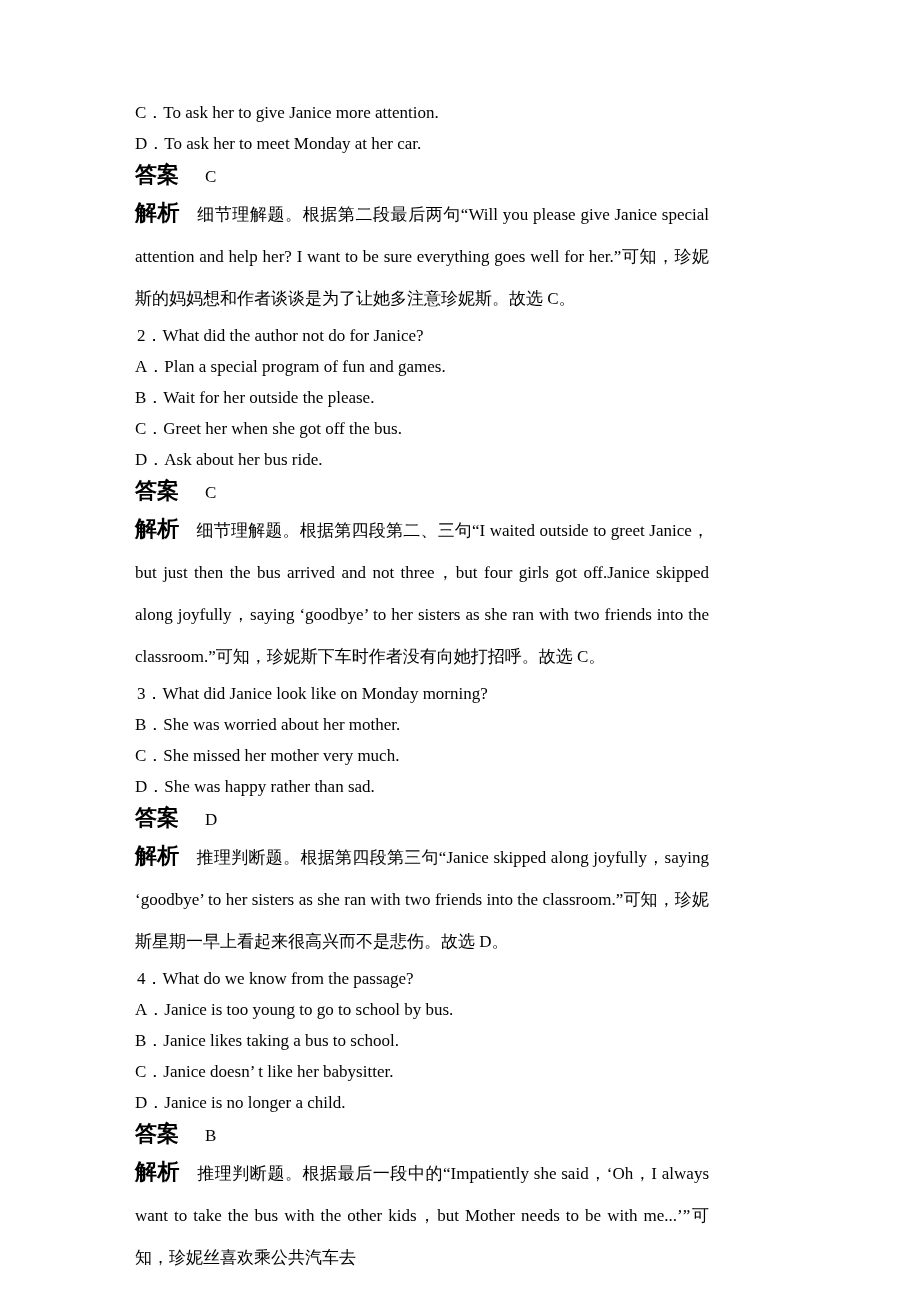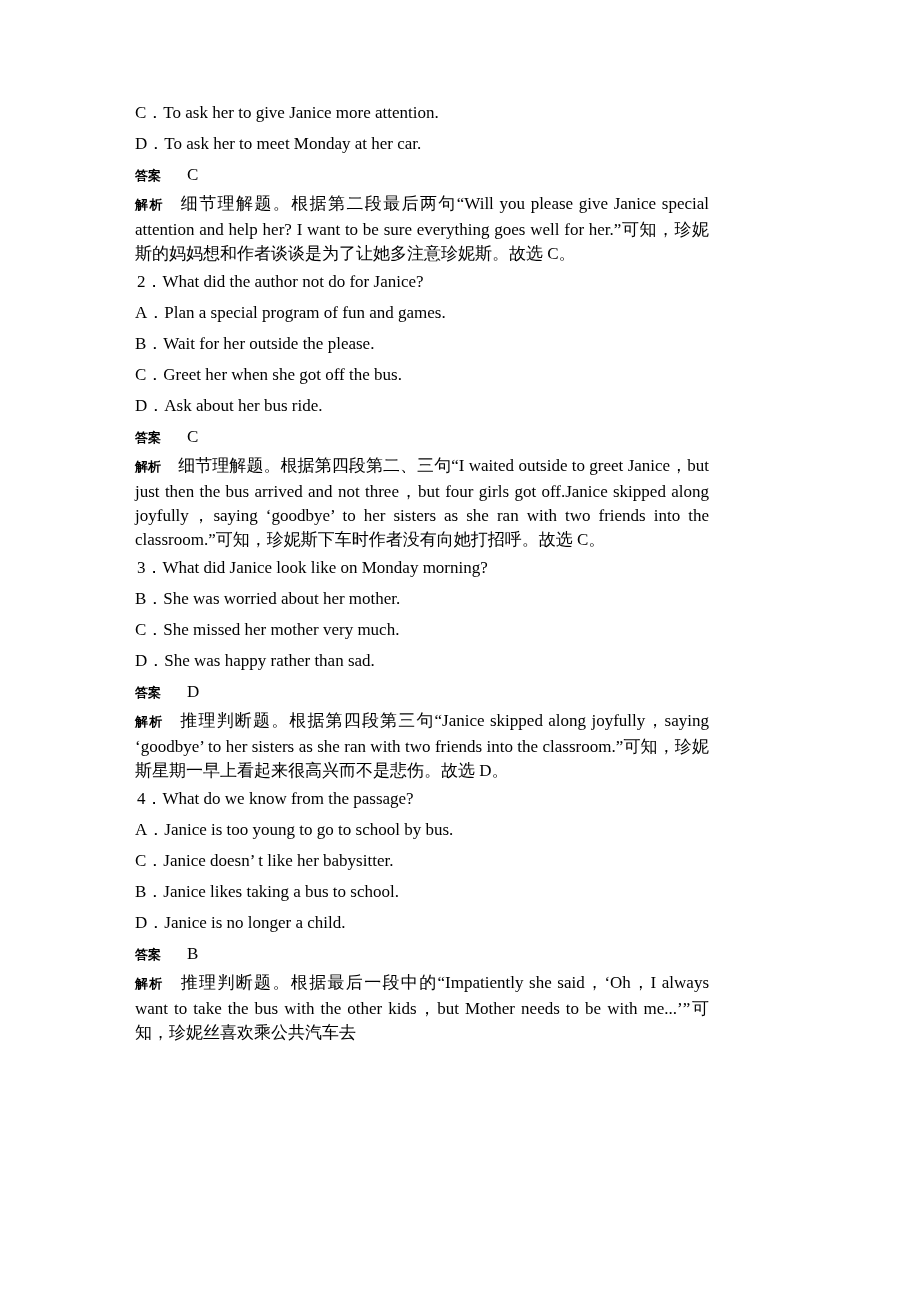--- a/index.html
+++ b/index.html
@@ -21,28 +21,28 @@
   }
   p { margin: 0; }
   .line {
     line-height: 31px;
   }
   .q-line {
     line-height: 31px;
     padding-left: 2px;
   }
   .para {
-    line-height: 24px;
+    line-height: 42px;
     text-align: justify;
     text-justify: inter-ideograph;
   }
   .ans-label, .ana-label {
     font-weight: bold;
-    font-family: Liberation Mono, monospace;
-    font-size: 13px;
+    font-family: Liberation Serif, serif;
+    font-size: 22px;
   }
   .ans-label { margin-right: 26px; }
   .ana-label { margin-right: 17px; }
 </style>
 </head>
 <body>
 
 <div class="page">
 
   <p class="line">C．To ask her to give Janice more attention.</p>
@@ -66,21 +66,21 @@
   <p class="line">B．She was worried about her mother.</p>
   <p class="line">C．She missed her mother very much.</p>
   <p class="line">D．She was happy rather than sad.</p>
 
   <p class="line"><span class="ans-label">答案</span><span>D</span></p>
 
   <p class="para"><span class="ana-label">解析</span><span>推理判断题。根据第四段第三句“Janice skipped along joyfully，saying ‘goodbye’ to her sisters as she ran with two friends into the classroom.”可知，珍妮斯星期一早上看起来很高兴而不是悲伤。故选 D。</span></p>
 
   <p class="q-line">4．What do we know from the passage?</p>
   <p class="line">A．Janice is too young to go to school by bus.</p>
+  <p class="line">B．Janice likes taking a bus to school.</p>
   <p class="line">C．Janice doesn’ t like her babysitter.</p>
-  <p class="line">B．Janice likes taking a bus to school.</p>
   <p class="line">D．Janice is no longer a child.</p>
 
   <p class="line"><span class="ans-label">答案</span><span>B</span></p>
 
   <p class="para"><span class="ana-label">解析</span><span>推理判断题。根据最后一段中的“Impatiently she said，‘Oh，I always want to take the bus with the other kids，but Mother needs to be with me...’”可知，珍妮丝喜欢乘公共汽车去</span></p>
 
 </div>
 
 </body></html>

